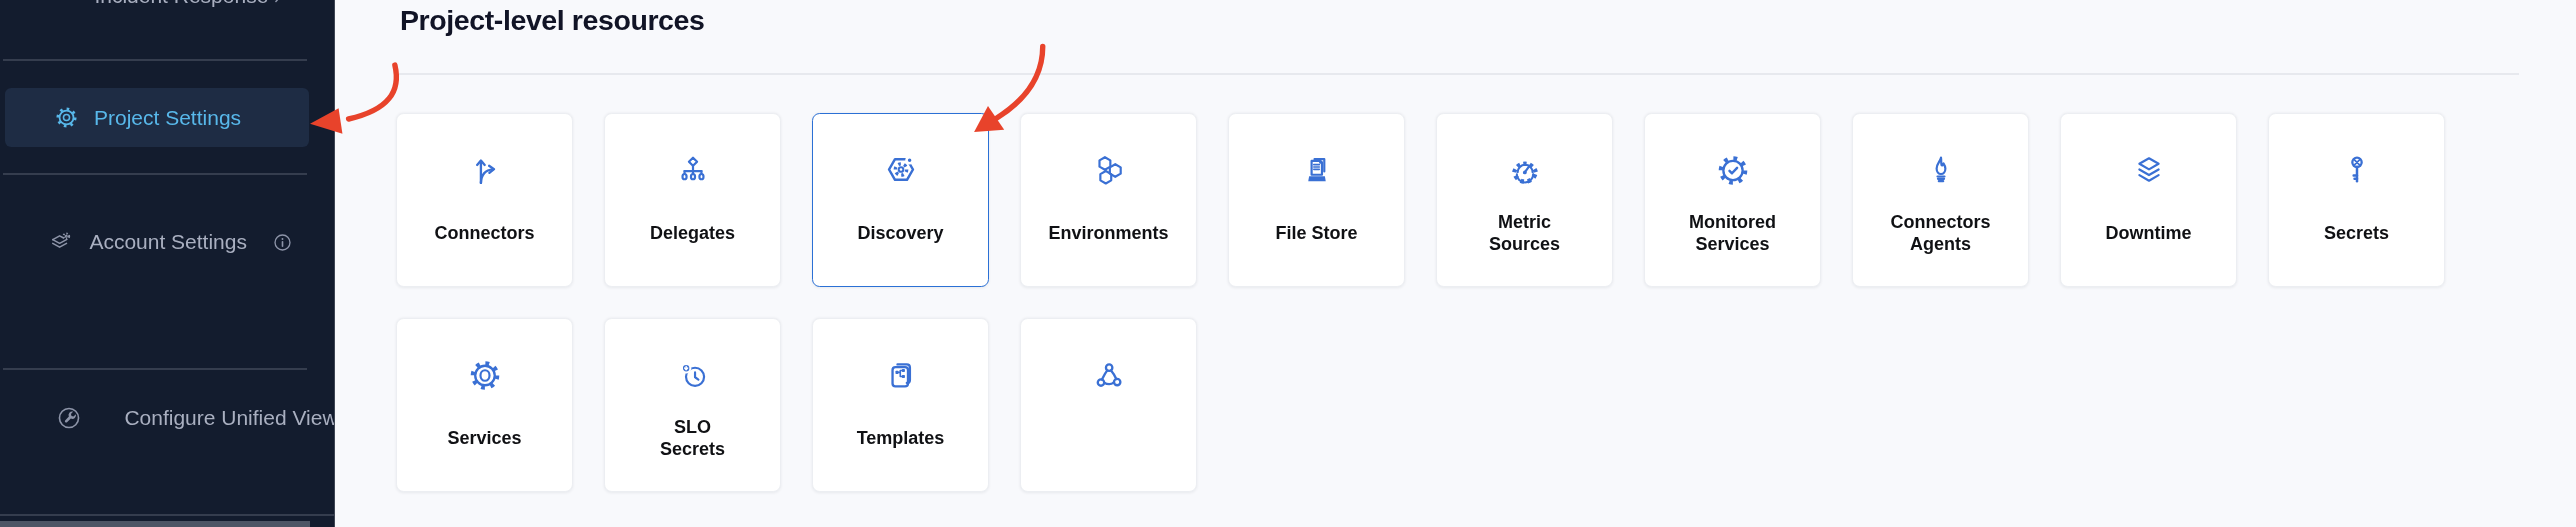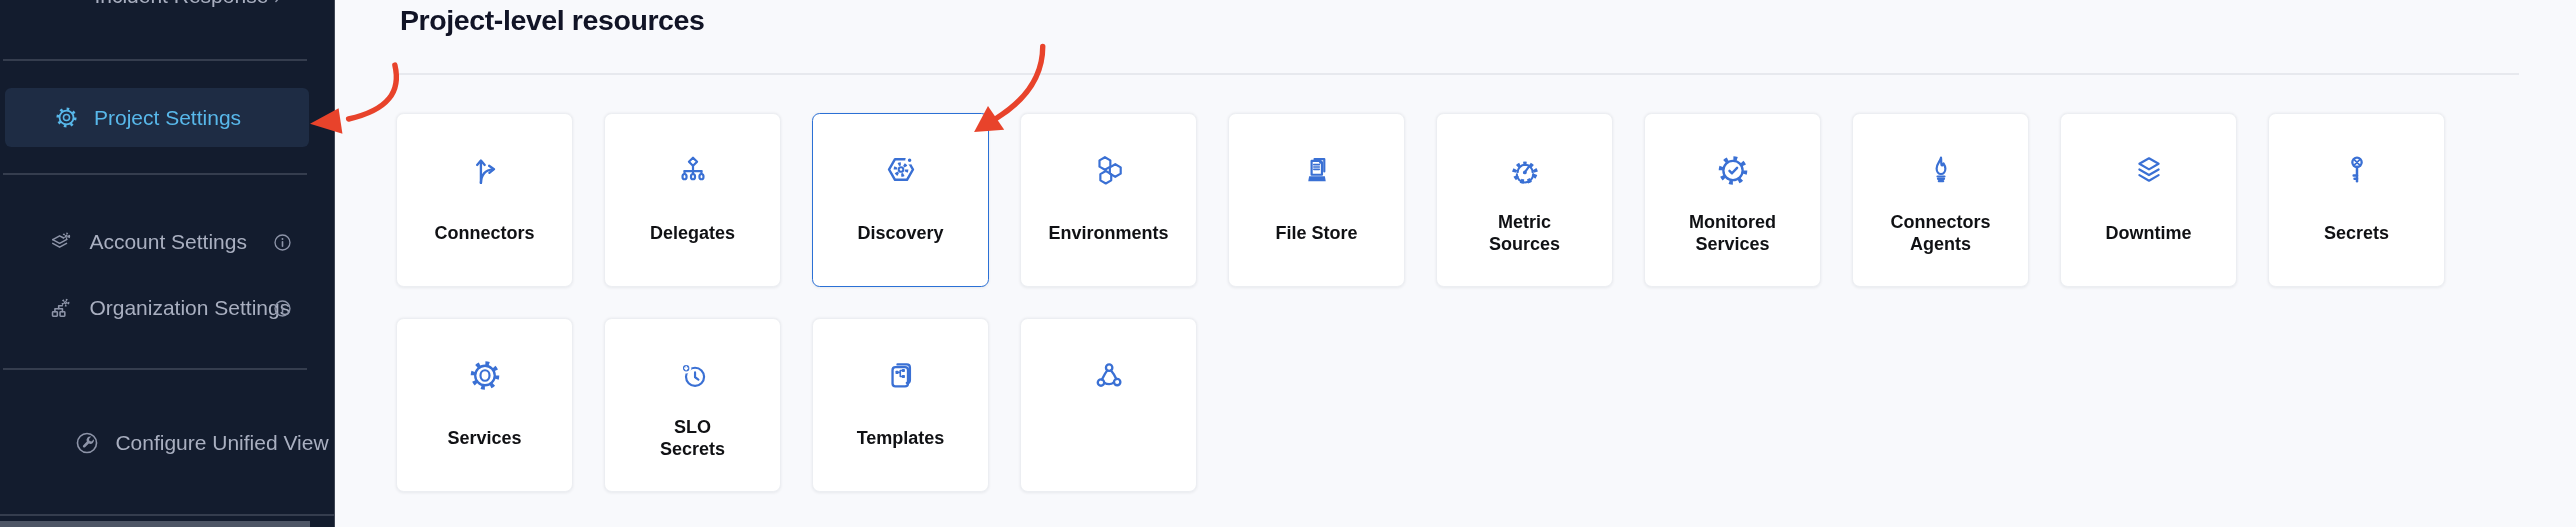--- a/index.html
+++ b/index.html
@@ -13,21 +13,21 @@
   .sb-icon { flex:0 0 auto; display:inline-flex; color:#8d94a8; }
   .sb-label { margin-left:15.4px; font-size:21px; color:#a9afc0; white-space:nowrap; }
   .sb-div { position:absolute; left:3.1px; width:304px; height:1.5px; background:#353d4e; }
   .row-incident { top:-26px; height:43px; padding-left:56px; }
   .pill { position:absolute; left:4.6px; top:88px; width:304px; height:59px;
           background:#1e2c44; border-radius:6.2px; display:flex; align-items:center; padding-left:49px; }
   .pill .sb-icon { color:#58b8ea; }
   .pill .sb-label { color:#58b8ea; font-weight:500; }
   .row-account { top:219px; height:46px; padding-left:49px; }
   .row-org { top:285px; height:46px; padding-left:49px; }
-  .row-configure { top:420px; height:46px; padding-left:74px; }
+  .row-configure { top:395px; height:46px; padding-left:56px;gap:27px; }
   .info-badge { position:absolute; left:271px; display:inline-flex; color:#8d94a8; }
   .chev { position:absolute; left:268px; display:inline-flex; color:#8d94a8; }
   .sb-scrollbar { position:absolute; left:0; top:521px; width:310px; height:6.2px; background:#4d5565; }
 
   
   .main { position:absolute; left:337px; top:0; right:0; height:380px; background:#f8f9fc; }
   .page-title { position:absolute; left:63px; top:3.9px; font-size:28.5px; font-weight:700;
                 color:#111426; letter-spacing:-0.4px; }
   .title-div { position:absolute; left:62px; top:73px; width:2120px; height:1.5px; background:#e7e9ee; }
 
@@ -99,40 +99,20 @@
     <span class="sb-label">Account Settings</span>
     <span class="info-badge">
       <svg width="23" height="23" viewBox="0 0 24 24" fill="none" stroke="currentColor" stroke-linecap="round">
         <circle cx="12" cy="12" r="7.8" stroke-width="1.4"></circle>
         <path d="M12 11.2 V15.8" stroke-width="1.7"></path>
         <circle cx="12" cy="8.3" r="1" fill="currentColor" stroke="none"></circle>
       </svg>
     </span>
   </div>
 
-  <div class="sb-row row-org">
-    <span class="sb-icon">
-      <svg width="25" height="25" viewBox="0 0 24 24" fill="none" stroke="currentColor" stroke-width="1.5" stroke-linecap="round" stroke-linejoin="round">
-        <rect x="3.4" y="15.2" width="4.6" height="4.2" rx="0.6"></rect>
-        <rect x="10.6" y="15.2" width="4.6" height="4.2" rx="0.6"></rect>
-        <path d="M5.7 15.2 V12.3 H12.9 V15.2"></path>
-        <path d="M9.3 12.3 V9.4 H12.8"></path>
-        <circle cx="15.8" cy="6.3" r="2.8" stroke-width="2" stroke-dasharray="1.5 1.8" stroke-linecap="butt"></circle>
-        <circle cx="15.8" cy="6.3" r="1" stroke-width="1.2"></circle>
-      </svg>
-    </span>
-    <span class="sb-label">Organization Settings</span>
-    <span class="info-badge">
-      <svg width="23" height="23" viewBox="0 0 24 24" fill="none" stroke="currentColor" stroke-linecap="round">
-        <circle cx="12" cy="12" r="7.8" stroke-width="1.4"></circle>
-        <path d="M12 11.2 V15.8" stroke-width="1.7"></path>
-        <circle cx="12" cy="8.3" r="1" fill="currentColor" stroke="none"></circle>
-      </svg>
-    </span>
-  </div>
 
   <div class="sb-div" style="top:368px"></div>
 
   <div class="sb-row row-configure">
     <span class="sb-icon">
       <svg width="26" height="26" viewBox="0 0 24 24" fill="none" stroke="currentColor" stroke-linecap="round" stroke-linejoin="round">
         <circle cx="12" cy="12" r="8.8" stroke-width="1.5"></circle>
         <path d="M15.9 6.1 a3.3 3.3 0 0 0 -4 4.6 l-3.5 3.5 a1.3 1.3 0 0 0 1.8 1.8 l3.5 -3.5 a3.3 3.3 0 0 0 4.6 -4 l-2.1 2.1 -1.9 -0.5 -0.5 -1.9 Z" fill="currentColor" stroke="none"></path>
       </svg>
     </span>

